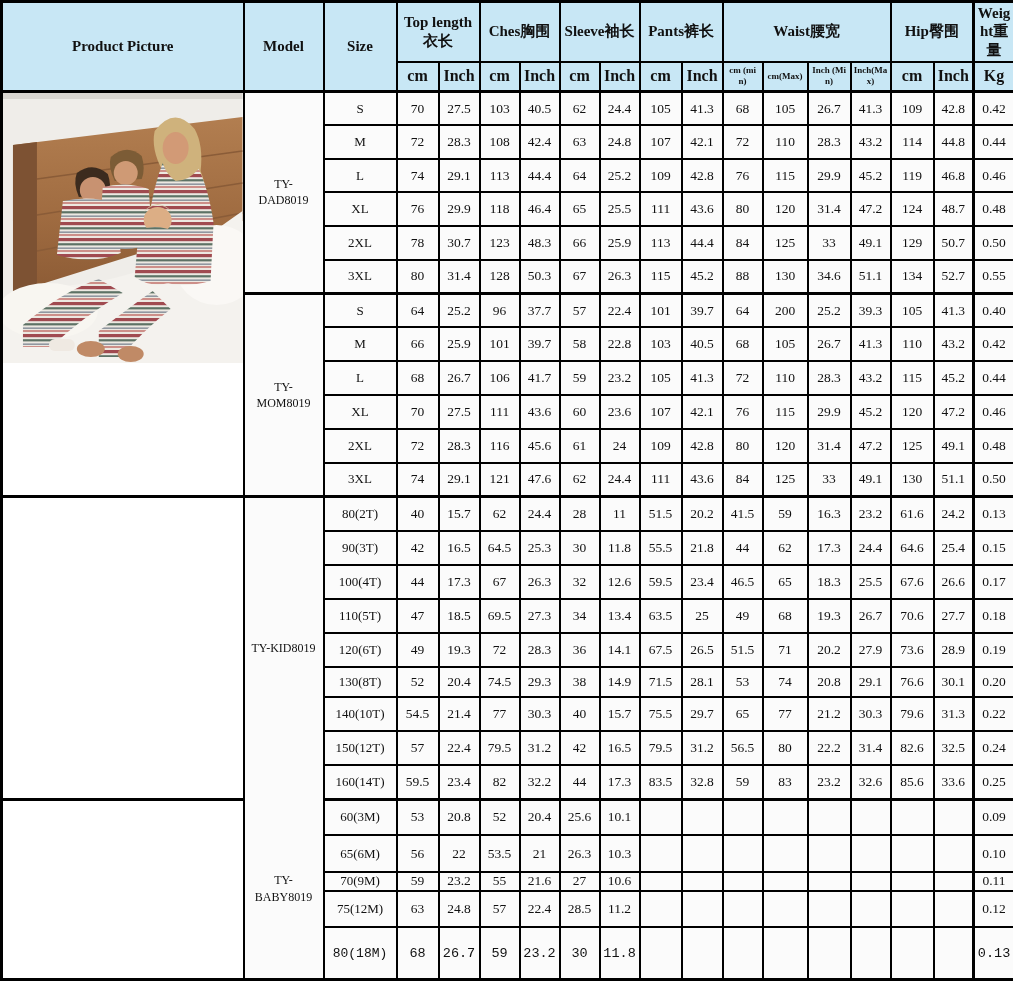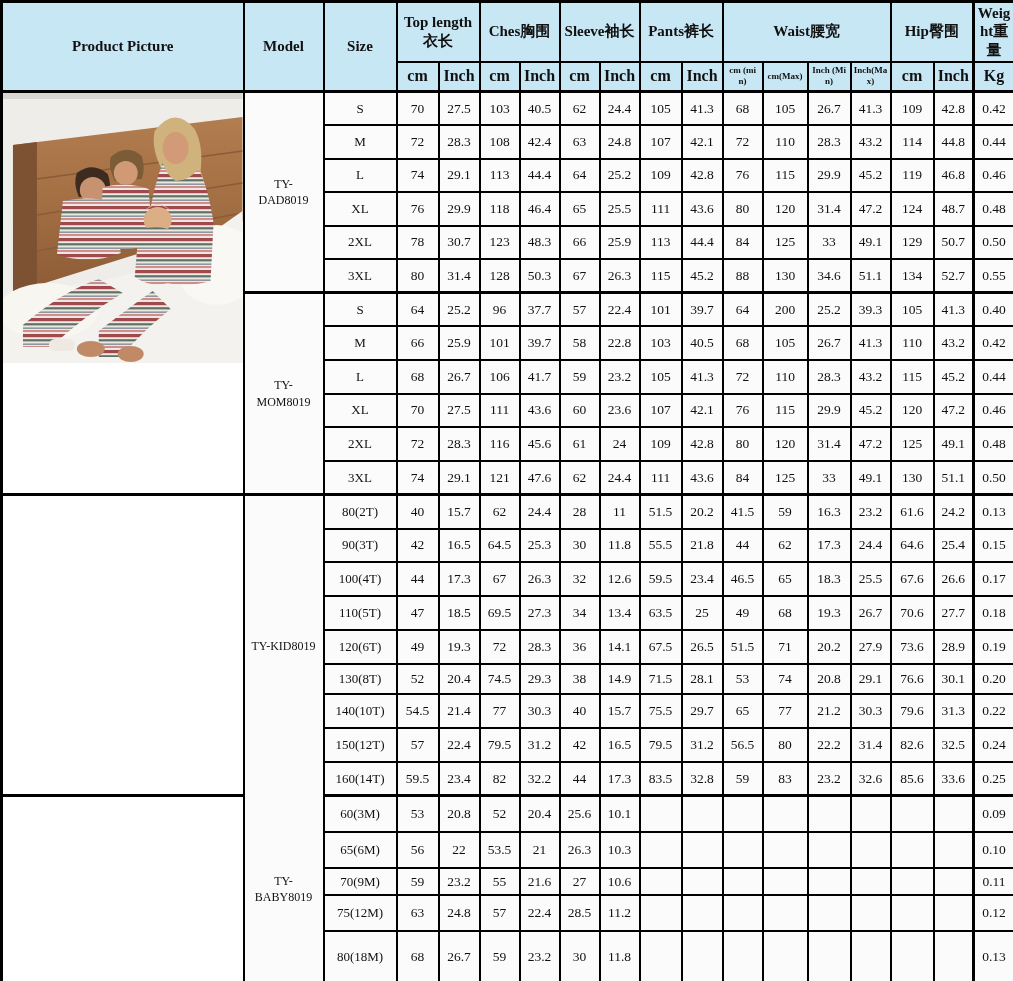--- a/index.html
+++ b/index.html
@@ -556,21 +556,21 @@
         <td class="val"></td>
         <td class="val"></td>
         <td class="val"></td>
         <td class="val"></td>
         <td class="val"></td>
         <td class="val"></td>
         <td class="val"></td>
         <td class="val"></td>
         <td class="val wtb">0.10</td>
       </tr>
-      <tr style="height: 27px;">
+      <tr style="height: 19px;">
         <td class="size-cell">70(9M)</td>
         <td class="val">59</td>
         <td class="val">23.2</td>
         <td class="val">55</td>
         <td class="val">21.6</td>
         <td class="val">27</td>
         <td class="val">10.6</td>
         <td class="val"></td>
         <td class="val"></td>
         <td class="val"></td>
@@ -592,21 +592,21 @@
         <td class="val"></td>
         <td class="val"></td>
         <td class="val"></td>
         <td class="val"></td>
         <td class="val"></td>
         <td class="val"></td>
         <td class="val"></td>
         <td class="val"></td>
         <td class="val wtb">0.12</td>
       </tr>
-      <tr style="height: 52px;">
+      <tr style="height: 52px; font-family: Liberation Mono, monospace;">
         <td class="size-cell">80(18M)</td>
         <td class="val">68</td>
         <td class="val">26.7</td>
         <td class="val">59</td>
         <td class="val">23.2</td>
         <td class="val">30</td>
         <td class="val">11.8</td>
         <td class="val"></td>
         <td class="val"></td>
         <td class="val"></td>

